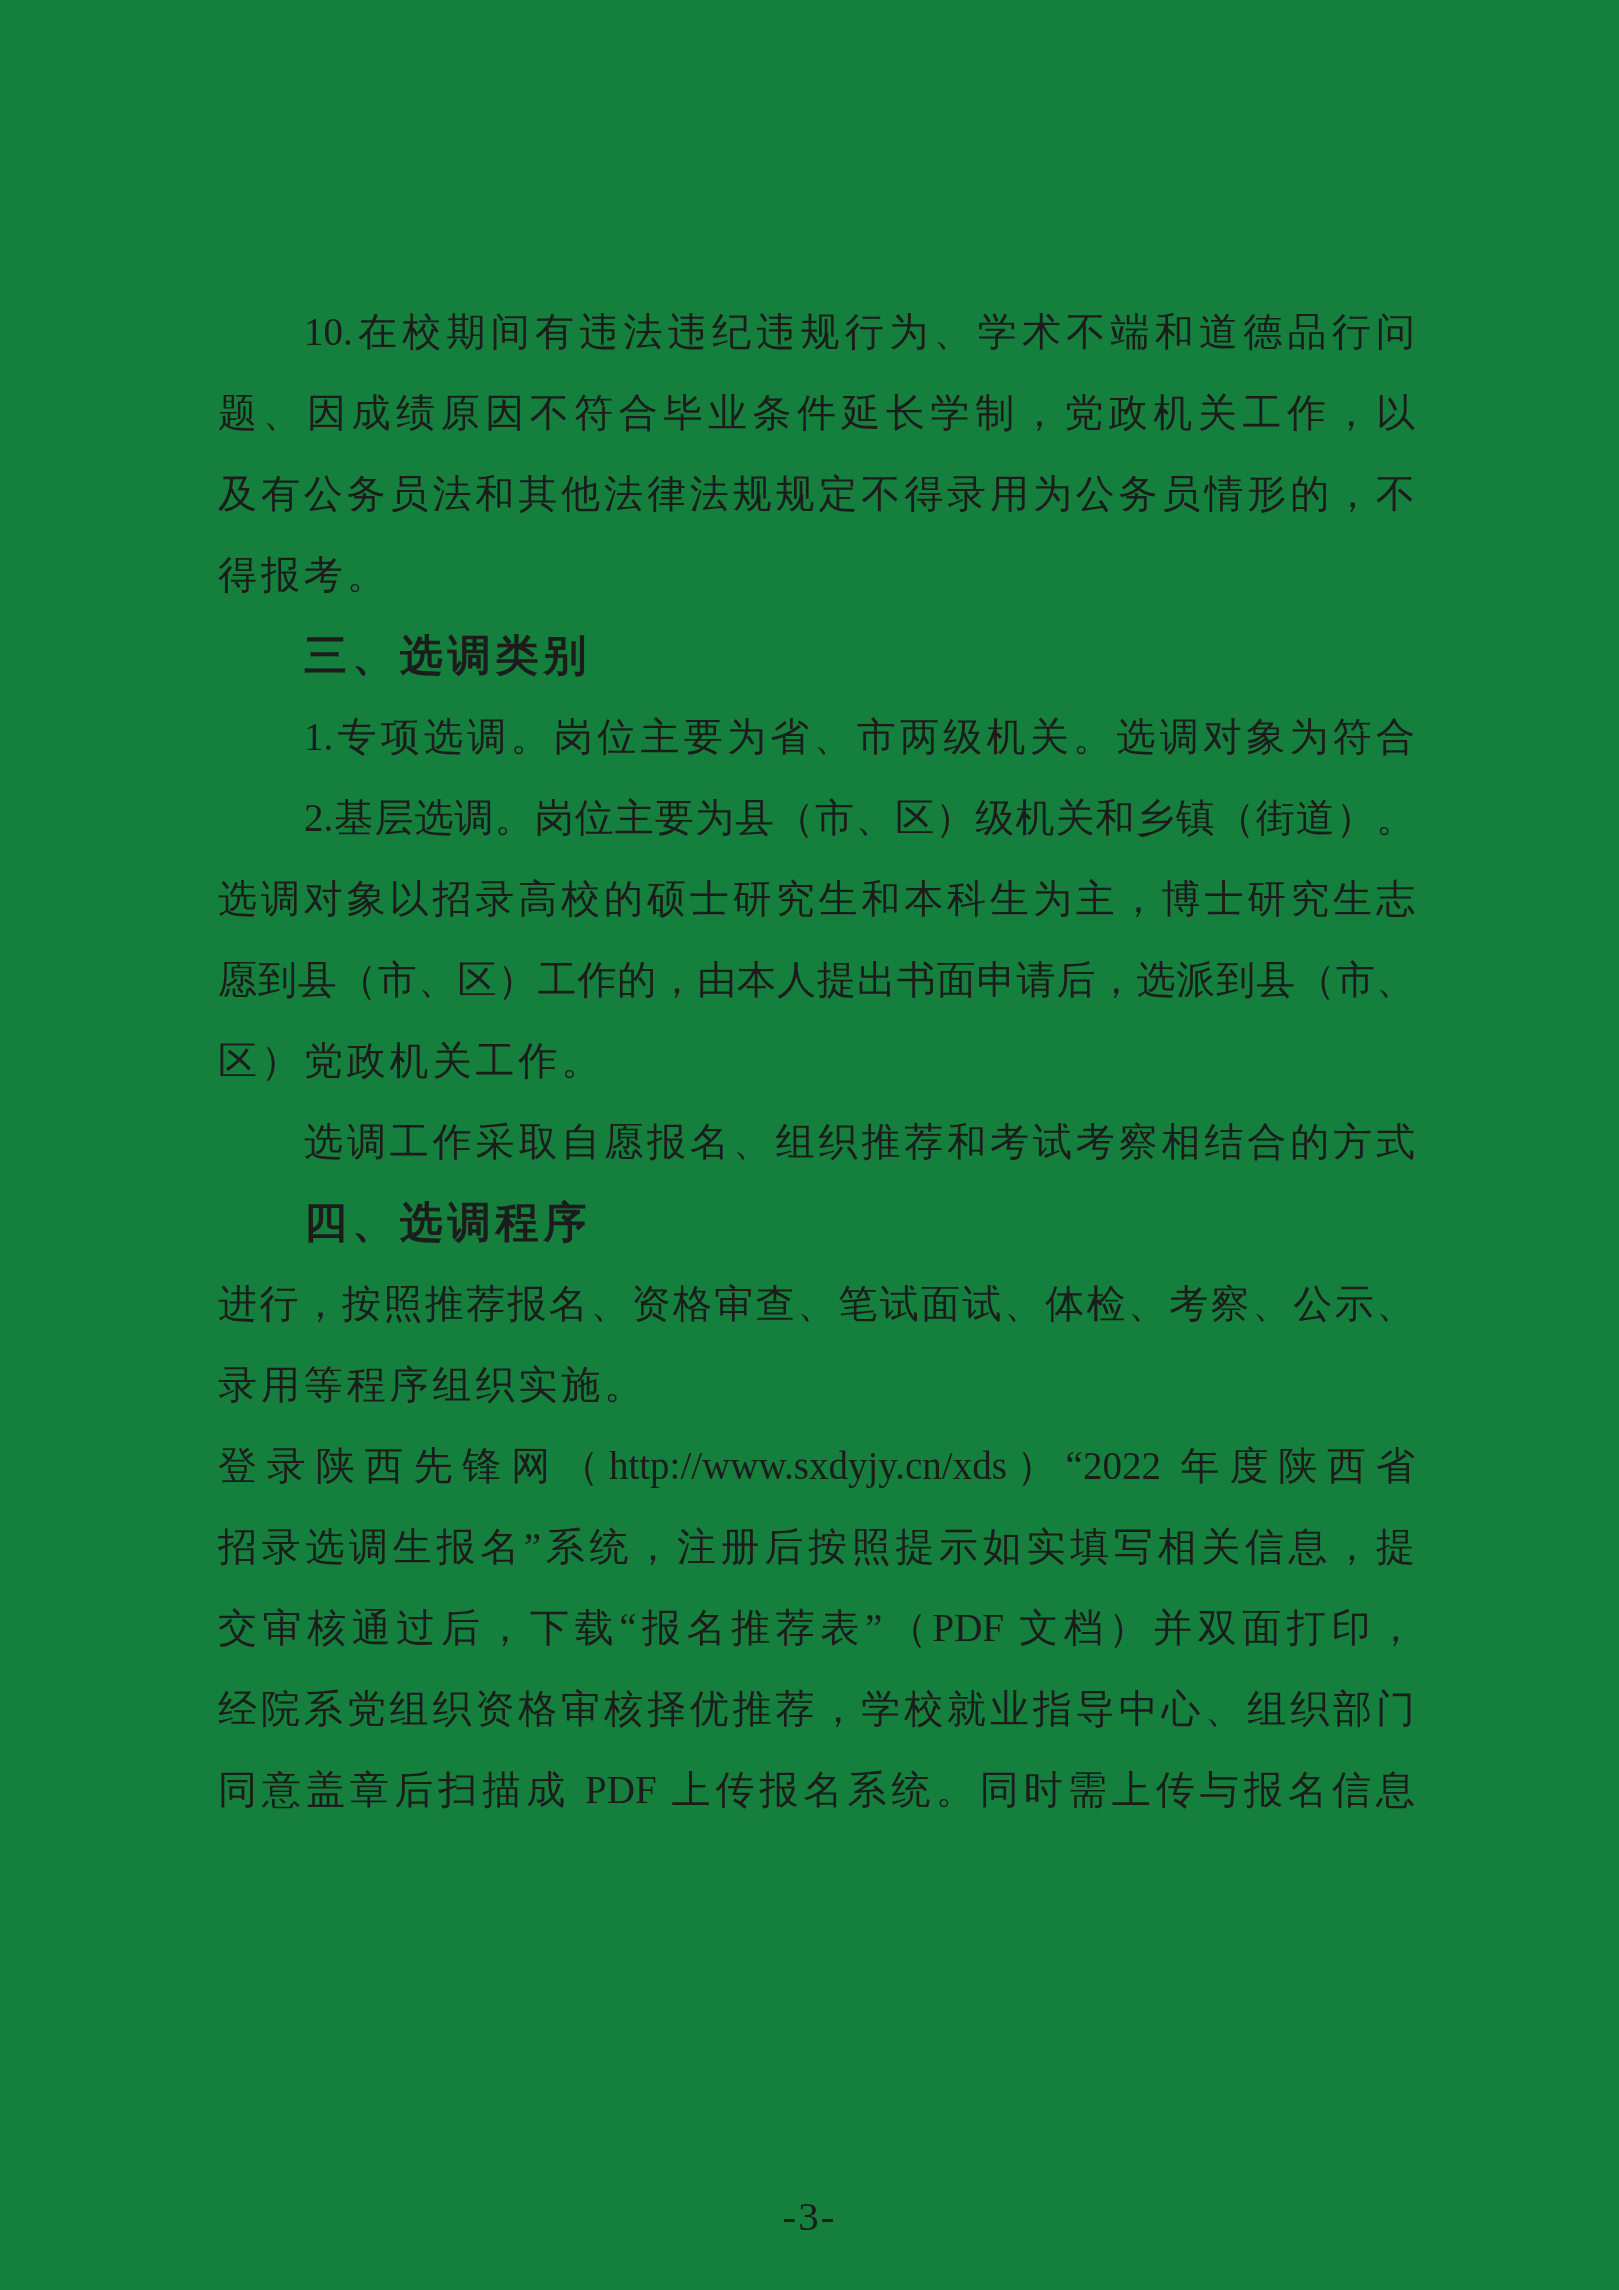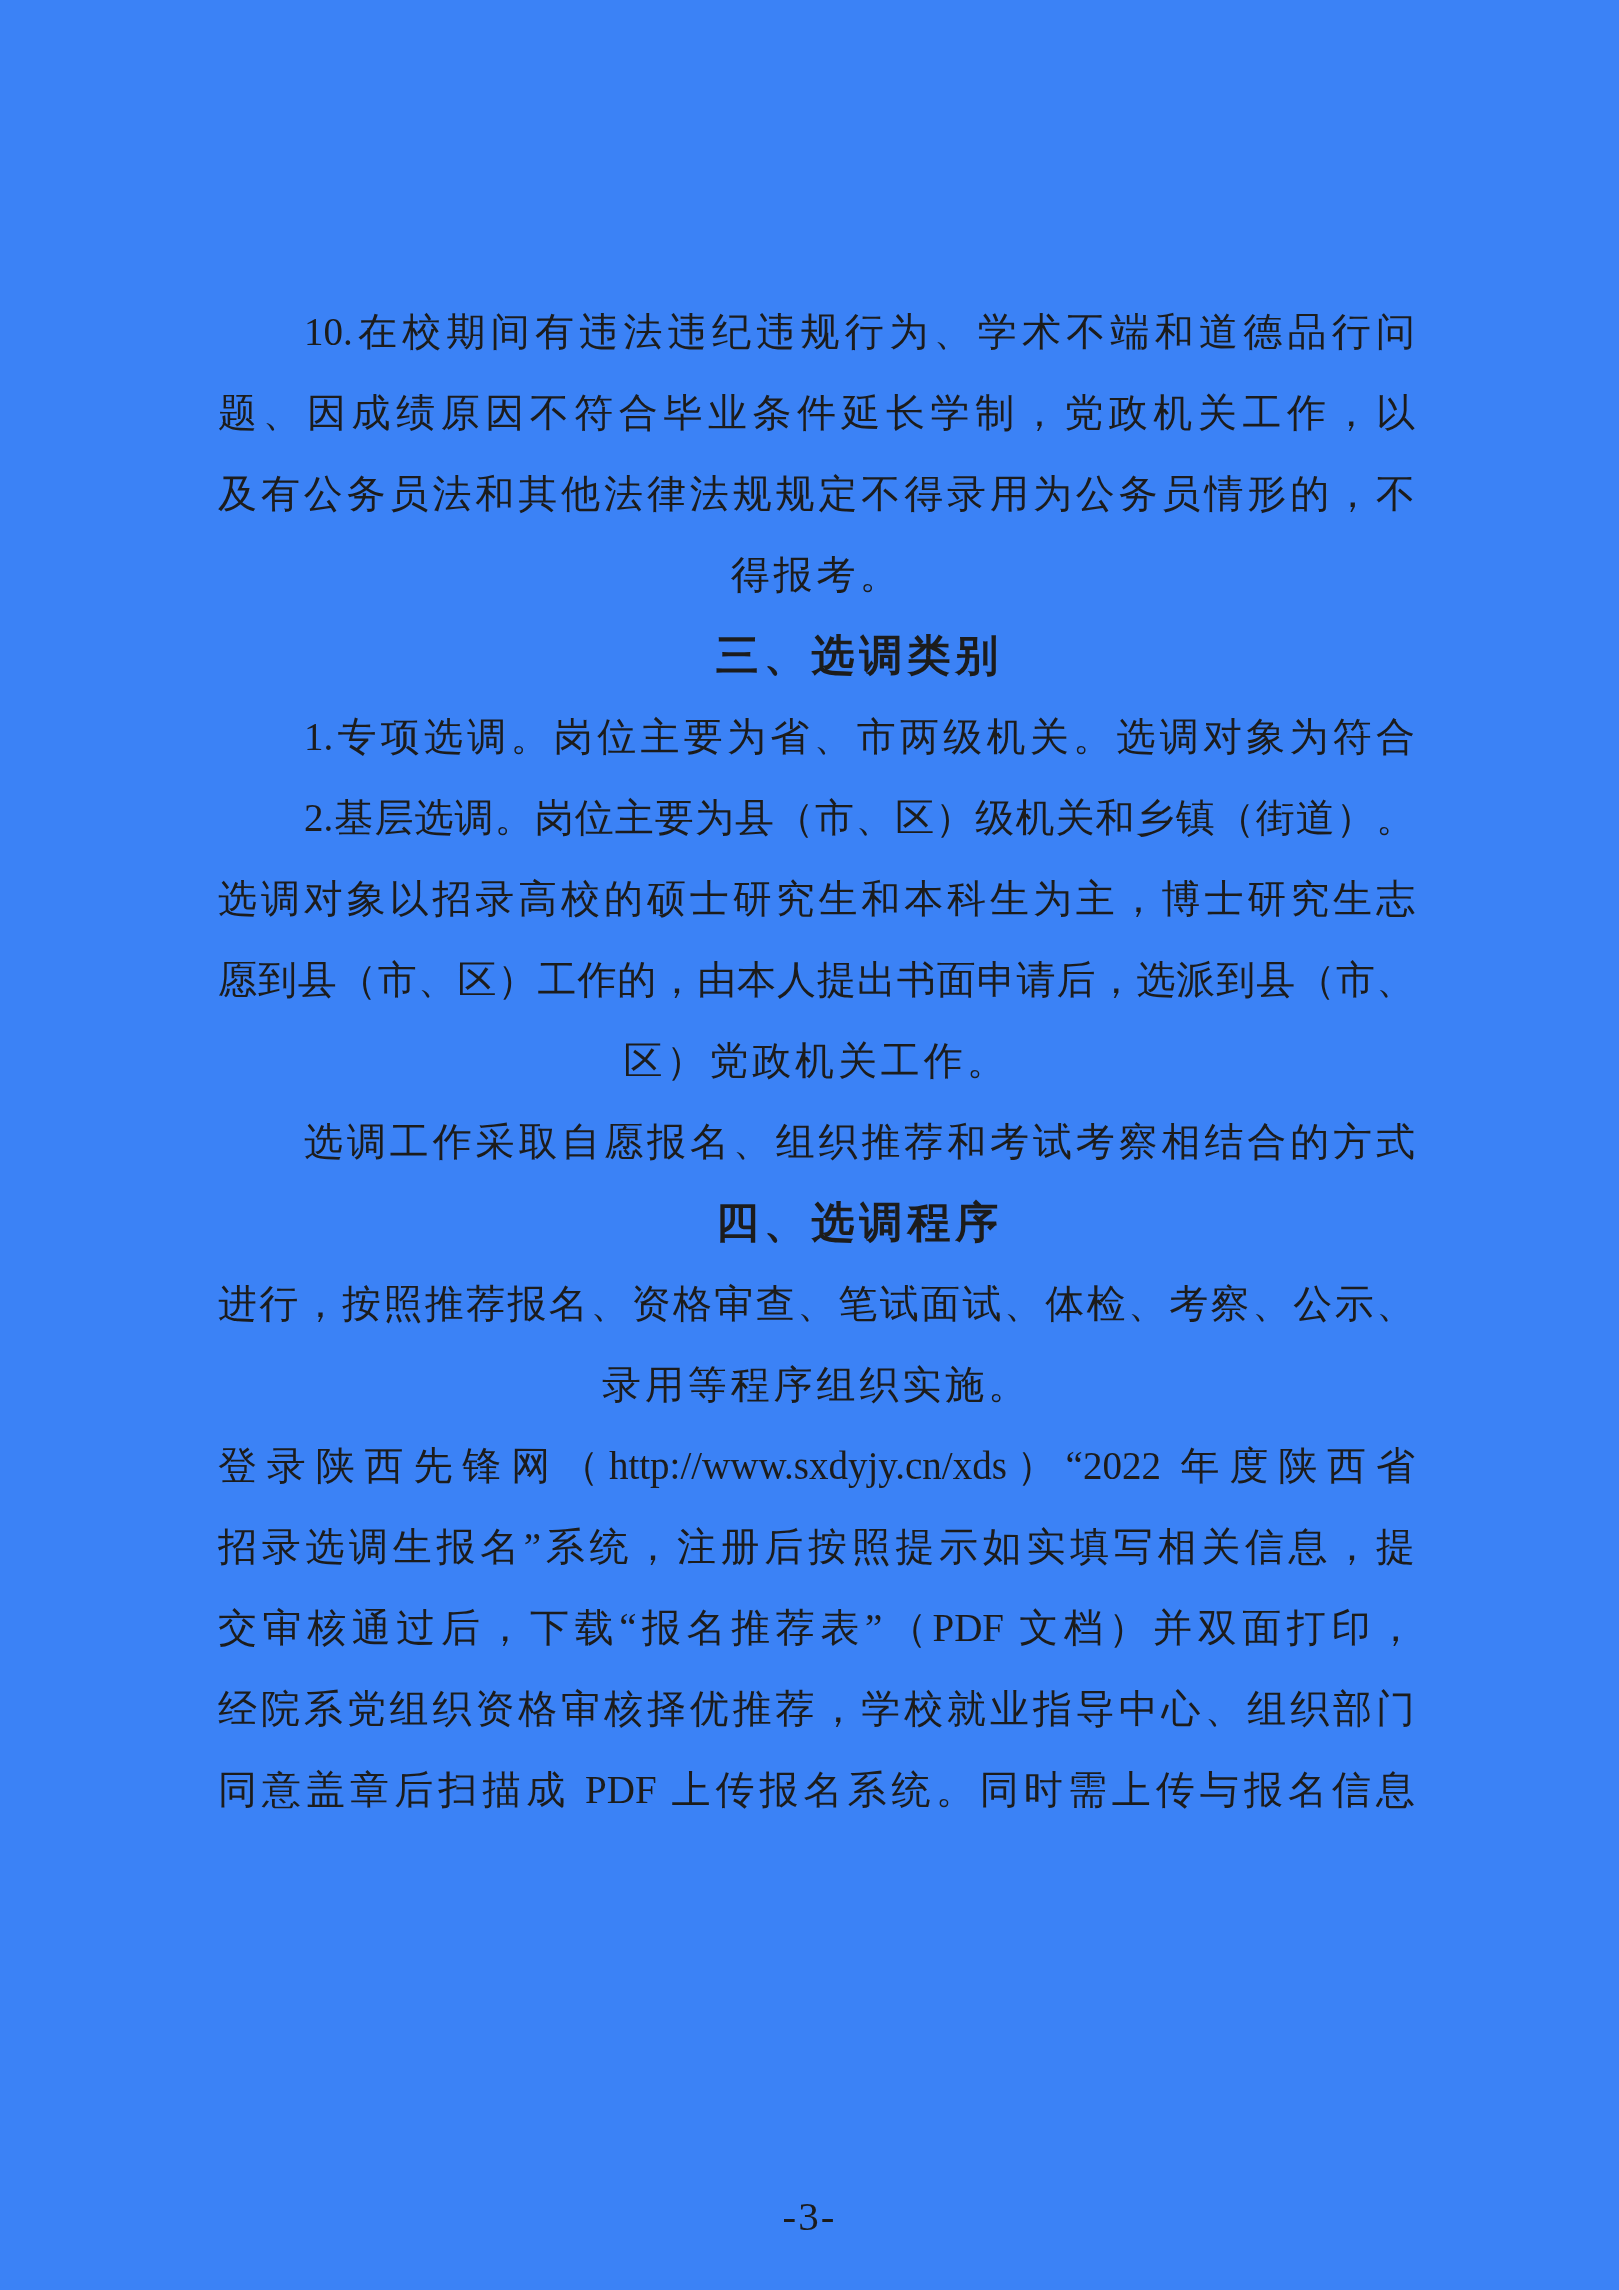--- a/index.html
+++ b/index.html
@@ -4,37 +4,37 @@
 <style>
   html, body {
     margin: 0;
     padding: 0;
     background: #ffffff;
   }
   .page {
     position: relative;
     width: 1619px;
     height: 2291px;
-    background: #3b82f6;
+    background: #15803d;
     color: #1c1c1c;
     font-family: "Liberation Serif", "DejaVu Serif", serif;
     overflow: hidden;
   }
   .textblock {
     position: absolute;
     left: 218px;
     top: 291px;
     width: 1197px;
     font-size: 39px;
   }
   .line {
     height: 81px;
     line-height: 81px;
     letter-spacing: 3.9px;
-    text-align: center;
+    text-align: left;
     white-space: nowrap;
   }
   .line.justify {
     letter-spacing: 0;
     white-space: normal;
     text-align: justify;
     text-align-last: justify;
   }
   .line.indent {
     text-indent: 86px;

